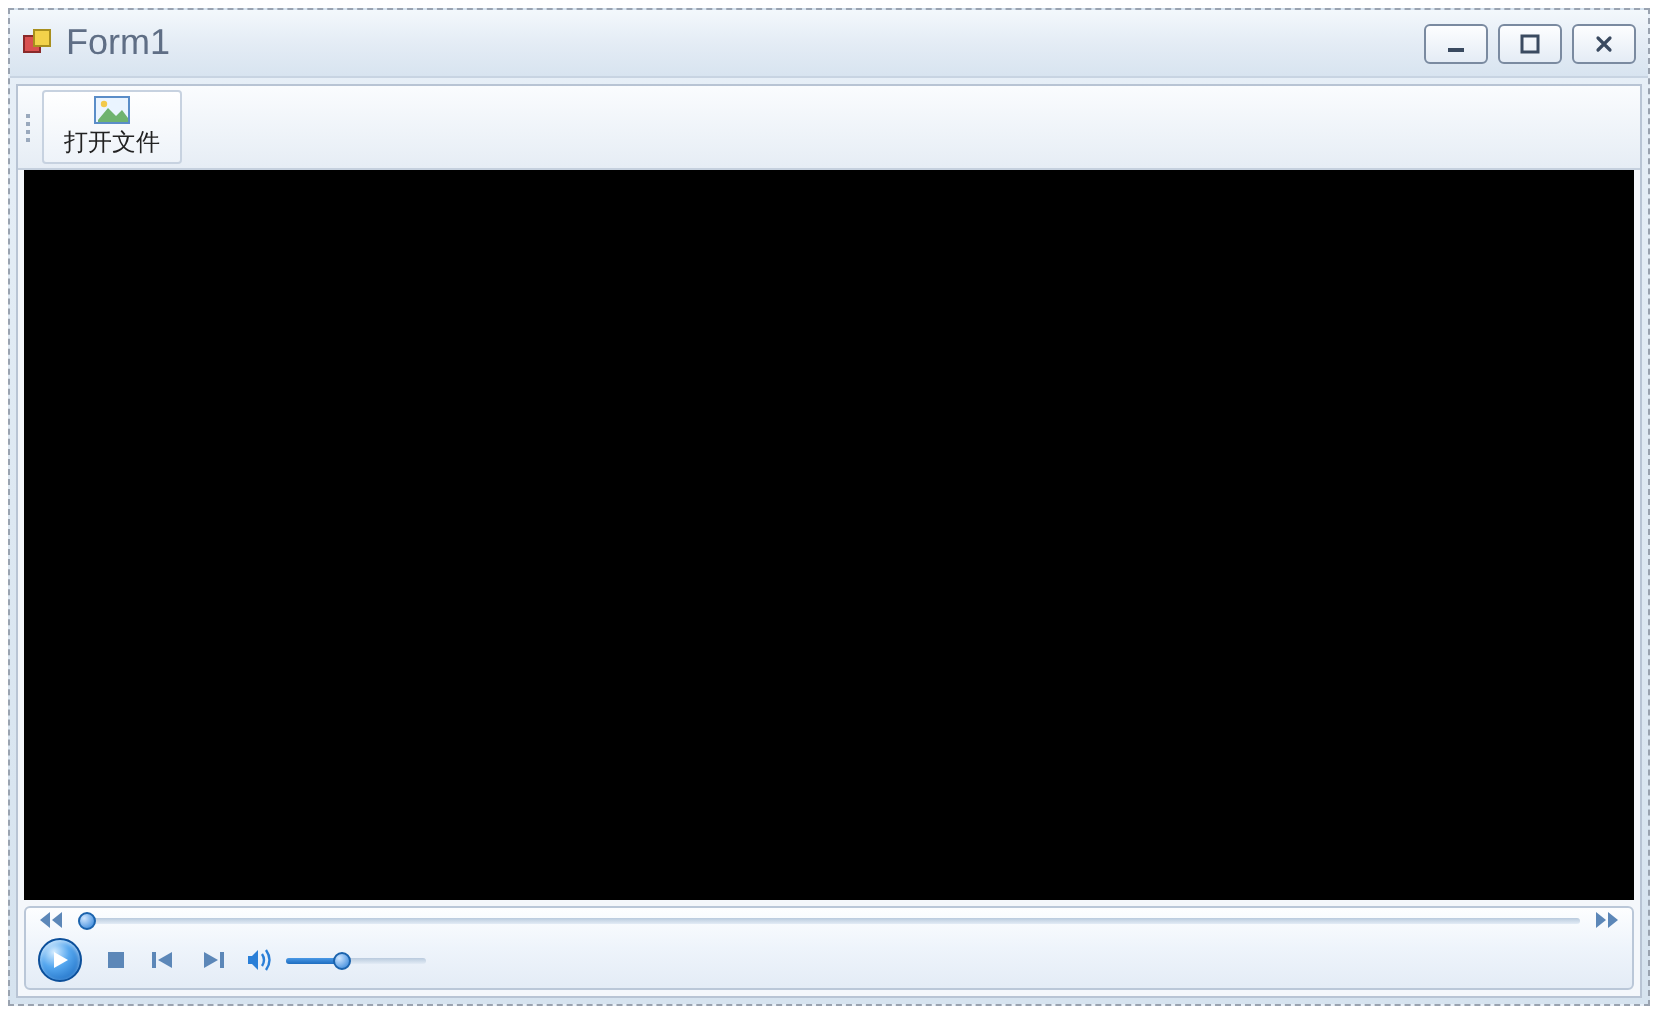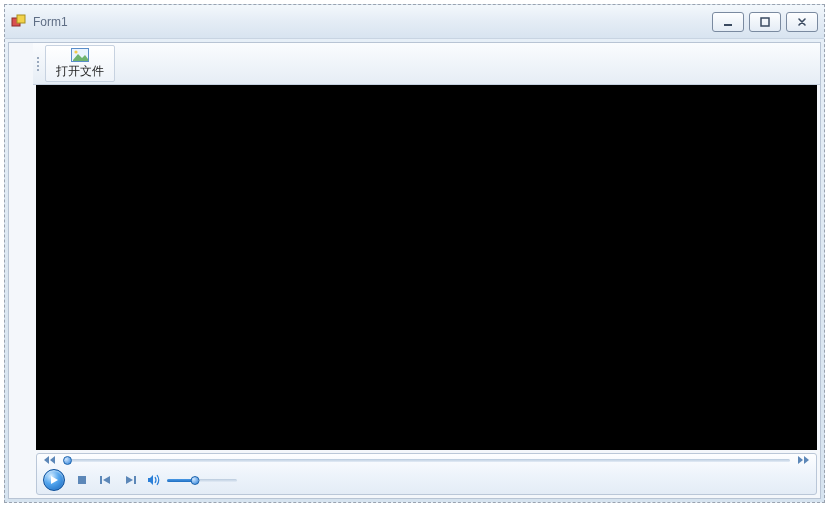--- a/index.html
+++ b/index.html
@@ -26,39 +26,38 @@
     align-items: center;
     padding: 0 6px;
     background: linear-gradient(to bottom, #f3f8fc 0%, #e4ecf5 50%, #d8e4f0 100%);
     border-bottom: 1px solid #c8d4e2;
   }
   .app-icon {
     width: 16px; height: 16px; margin-right: 6px;
     display: flex; align-items: center; justify-content: center;
   }
   .app-icon svg { display: block; }
-  .title-text { color: #5f6e85; font-size: 12px; flex: 1; }
+  .title-text { color: #5f6e85; font-size: 18px; flex: 1; }
   .win-controls { display: flex; gap: 5px; }
   .win-btn {
     width: 32px; height: 20px;
     border: 1px solid #7a8aa0;
     border-radius: 3px;
     background: linear-gradient(to bottom, #fdfeff, #e4ecf5);
     display: flex; align-items: center; justify-content: center;
     cursor: pointer;
   }
   .win-btn svg { display: block; }
   .client {
     flex: 1;
     margin: 3px;
     border: 1px solid #b8c4d4;
     background: #f4f7fb;
     display: flex;
     flex-direction: column;
-    padding-left: 24px;
   }
   .toolbar {
     height: 42px;
     background: linear-gradient(to bottom, #fafcfe, #e6edf5);
     border-bottom: 1px solid #c5d0de;
     display: flex;
     align-items: stretch;
     padding: 2px 4px;
   }
   .toolbar-grip {

